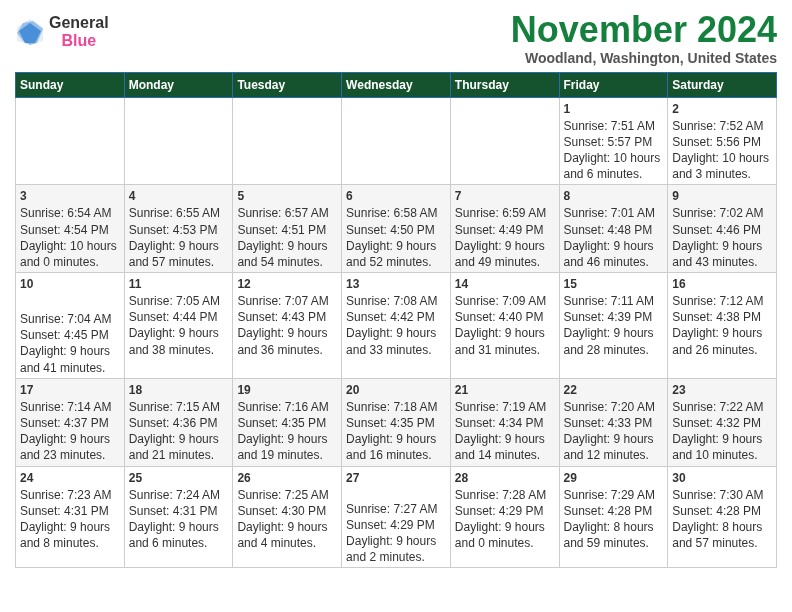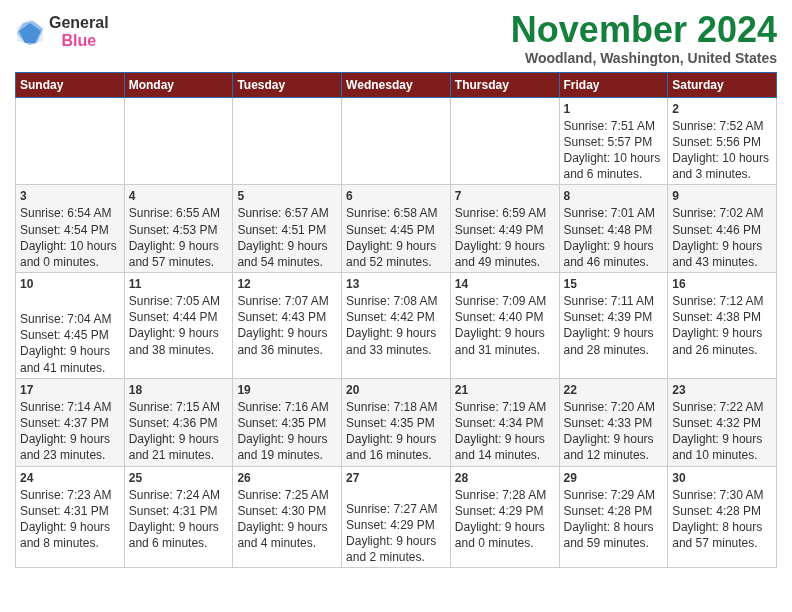--- a/index.html
+++ b/index.html
@@ -57,21 +57,21 @@
       color: #555;
       font-weight: bold;
       text-align: right;
     }
     table {
       width: 100%;
       border-collapse: collapse;
       table-layout: fixed;
     }
     thead tr th {
-      background: #7f1d1d;
+      background: #14532d;
       color: #fff;
       font-size: 12px;
       font-weight: bold;
       padding: 5px 4px;
       text-align: left;
       border: 1px solid #2a6aaf;
     }
     tbody tr td {
       border: 1px solid #ccc;
       vertical-align: top;
@@ -167,21 +167,21 @@
         </td>
         <td>
           <span class="day-num">5</span>
           <div class="day-info" style="white-space: pre-line;">Sunrise: 6:57 AM
 Sunset: 4:51 PM
 Daylight: 9 hours and 54 minutes.</div>
         </td>
         <td>
           <span class="day-num">6</span>
           <div class="day-info" style="white-space: pre-line;">Sunrise: 6:58 AM
-Sunset: 4:45 PM
+Sunset: 4:50 PM
 Daylight: 9 hours and 52 minutes.</div>
         </td>
         <td>
           <span class="day-num">7</span>
           <div class="day-info" style="white-space: pre-line;">Sunrise: 6:59 AM
 Sunset: 4:49 PM
 Daylight: 9 hours and 49 minutes.</div>
         </td>
         <td>
           <span class="day-num">8</span>

